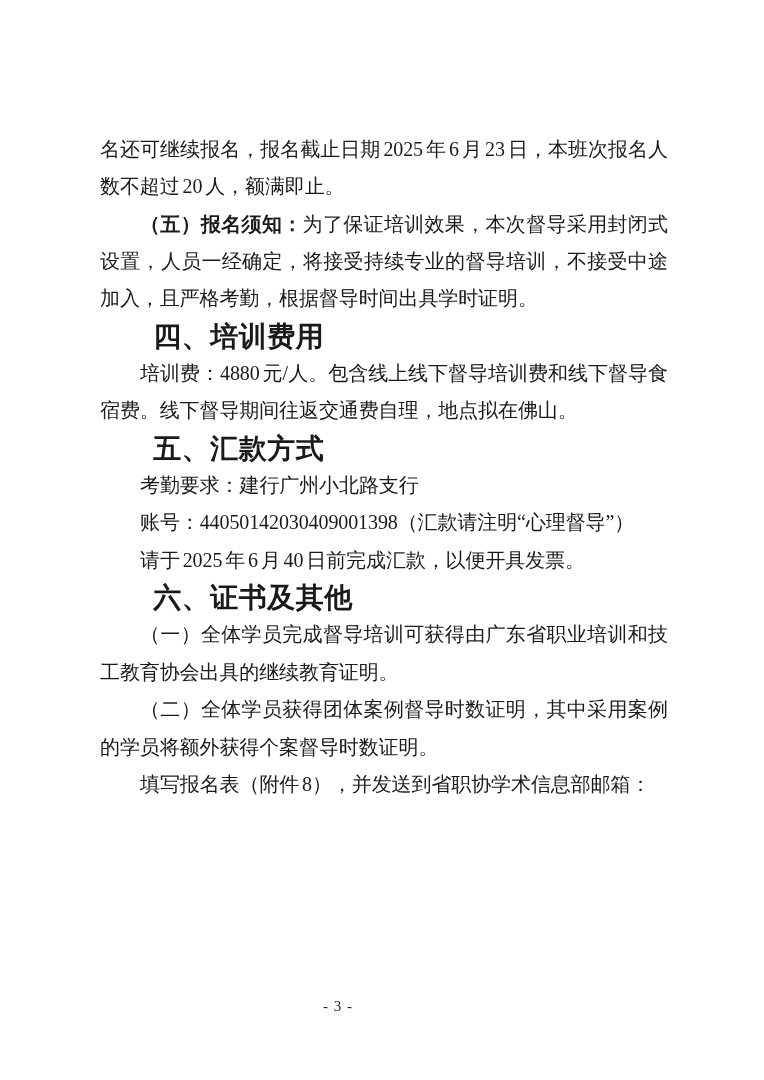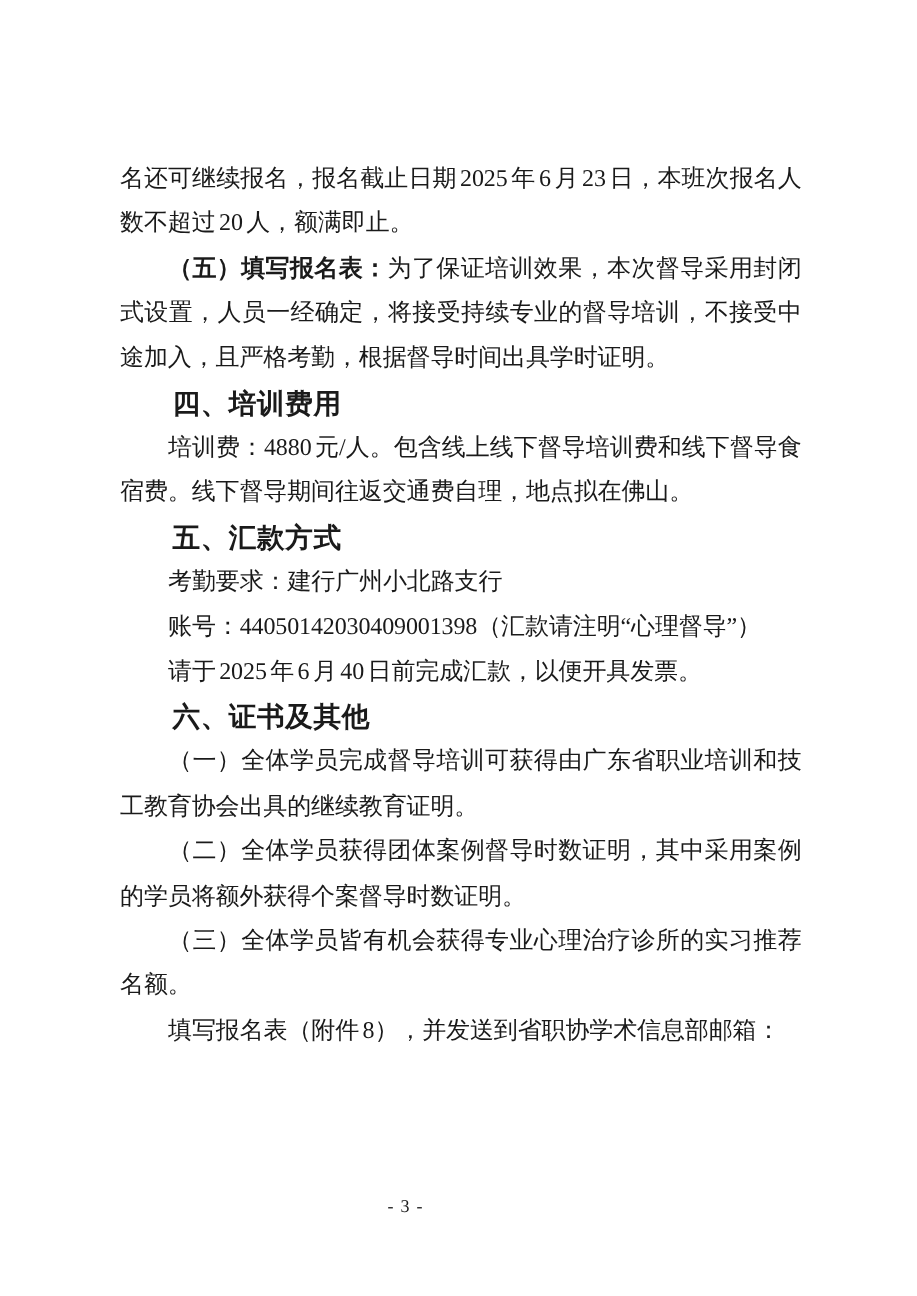--- a/index.html
+++ b/index.html
@@ -33,21 +33,21 @@
     text-indent: 2em;
     letter-spacing: -0.1px;
     word-spacing: -2px;
   }
   .para.flush { text-indent: 0; }
   .para .lead { font-weight: bold; }
   .heading {
     margin: 0;
     font-family: "Liberation Sans", sans-serif;
     font-weight: bold;
-    font-size: 23px;
+    font-size: 28px;
     line-height: 37.35px;
     text-indent: 1.9em;
     letter-spacing: 0.5px;
   }
   .page-number {
     position: absolute;
     left: 0;
     right: 0;
     top: 998px;
     text-align: center;
@@ -57,42 +57,41 @@
   }
 </style>
 </head>
 <body>
 
 <div class="page">
   <div class="content">
 
     <p class="para flush">名还可继续报名，报名截止日期 2025 年 6 月 23 日，本班次报名人数不超过 20 人，额满即止。</p>
 
-    <p class="para"><span class="lead">（五）填写报名表：</span><span>为了保证培训效果，本次督导采用封闭式设置，人员一经确定，将接受持续专业的督导培训，不接受中途加入，且严格考勤，根据督导时间出具学时证明。</span></p>
+    <p class="para"><span class="lead">（五）报名须知：</span><span>为了保证培训效果，本次督导采用封闭式设置，人员一经确定，将接受持续专业的督导培训，不接受中途加入，且严格考勤，根据督导时间出具学时证明。</span></p>
 
     <h2 class="heading">四、培训费用</h2>
 
     <p class="para">培训费：4880 元/人。包含线上线下督导培训费和线下督导食宿费。线下督导期间往返交通费自理，地点拟在佛山。</p>
 
     <h2 class="heading">五、汇款方式</h2>
 
 
     <p class="para">考勤要求：建行广州小北路支行</p>
 
     <p class="para">账号：44050142030409001398（汇款请注明“心理督导”）</p>
 
     <p class="para">请于 2025 年 6 月 40 日前完成汇款，以便开具发票。</p>
 
     <h2 class="heading">六、证书及其他</h2>
 
     <p class="para">（一）全体学员完成督导培训可获得由广东省职业培训和技工教育协会出具的继续教育证明。</p>
 
     <p class="para">（二）全体学员获得团体案例督导时数证明，其中采用案例的学员将额外获得个案督导时数证明。</p>
 
-    <p class="para">（三）全体学员皆有机会获得专业心理治疗诊所的实习推荐名额。</p>
 
 
     <p class="para">填写报名表（附件 8），并发送到省职协学术信息部邮箱：</p>
 
   </div>
 
   <div class="page-number">- 3 -</div>
 </div>
 
 </body></html>

